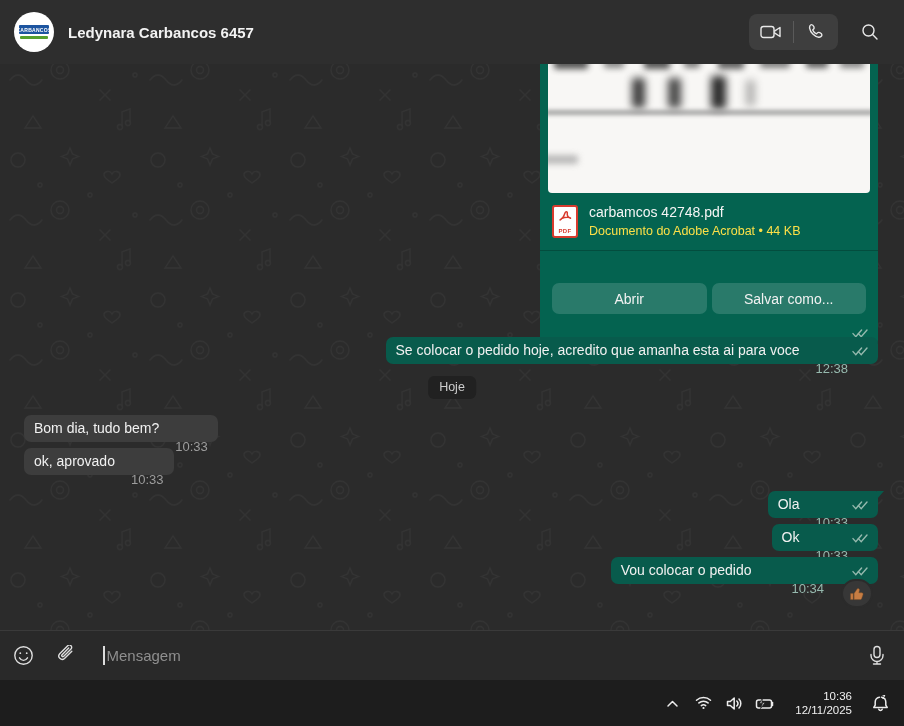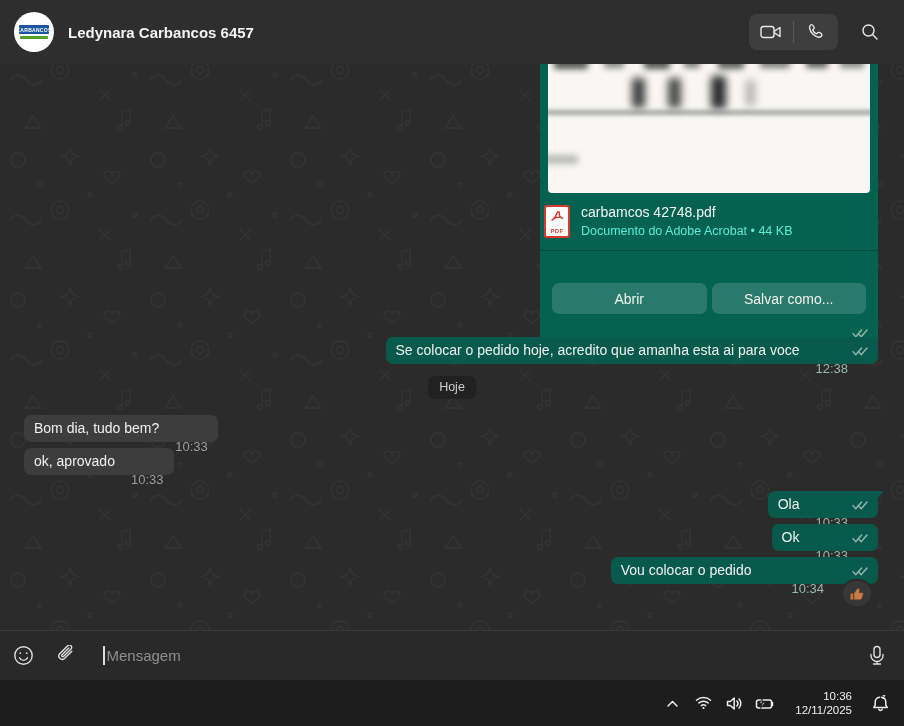--- a/index.html
+++ b/index.html
@@ -41,27 +41,27 @@
 
   .date-pill { position:absolute; z-index:1; top:376px; left:50%; transform:translateX(-50%);
                background:#212121; color:#cdcdcd; font-size:12.5px; padding:4px 11px 5px; border-radius:6px; }
 
   
   .doc-bubble { position:absolute; z-index:1; left:540px; top:52px; width:338px;
                 background:var(--doc); border-radius:8px; }
   .doc-preview { margin:8px 8px 0; height:133px; background:#f8f7f5; border-radius:4px;
                  position:relative; overflow:hidden; cursor:pointer; }
   .blob { position:absolute; filter:blur(3px); border-radius:2px; }
-  .doc-info { display:flex; gap:11px; padding:11px 4px 12px; align-items:center; cursor:pointer; }
+  .doc-info { display:flex; gap:11px; padding:11px 12px 12px; align-items:center; cursor:pointer; }
   .pdf-icon { width:26px; height:33px; background:#ffffff; border:2px solid #d83b2e; border-radius:3px;
               display:flex; flex-direction:column; align-items:center; justify-content:space-between; padding:2px 0 2px; flex:0 0 auto; }
   .pdf-label { font-size:6px; font-weight:bold; color:#d83b2e; letter-spacing:.4px; }
   .doc-texts { min-width:0; }
   .doc-name { font-size:14px; color:#f5f5f5; }
-  .doc-meta { font-size:12.5px; color:#5eead4; margin-top:4px; }
+  .doc-meta { font-size:12.5px; color:#fde047; margin-top:4px; }
   .doc-divider { height:1px; background:rgba(0,0,0,.22); }
   .doc-buttons { display:flex; gap:5px; margin:12px 12px 0; }
   .doc-btn { flex:1; height:31px; background:rgba(255,255,255,.15); border:none; border-radius:7px;
              color:#f2f2f2; font-size:14px; font-family:"Liberation Sans", sans-serif; cursor:pointer;margin-top:20px; }
   .doc-time { display:flex; justify-content:flex-end; align-items:center; padding:9px 10px 7px; }
   .doc-time .mtime { margin-left:0; }
 
   .reaction { position:absolute; z-index:2; top:579px; right:31px; width:32px; height:29px;
               background:#373737; border:2px solid #2b2b2b; border-radius:15px;
               display:flex; align-items:center; justify-content:center; cursor:pointer; }

